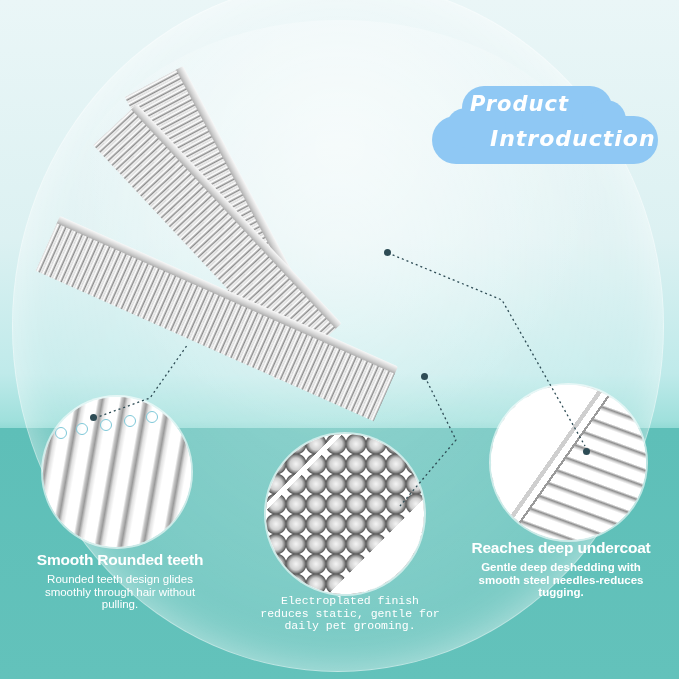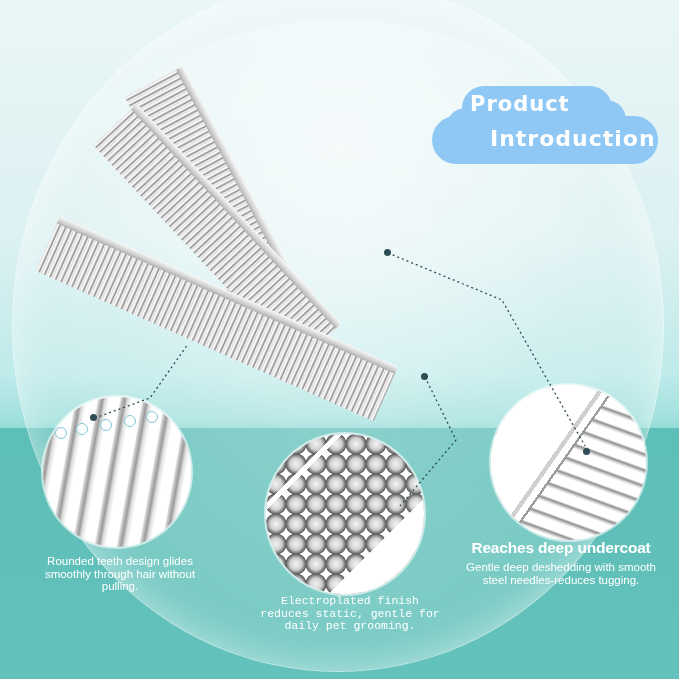--- a/index.html
+++ b/index.html
@@ -11,21 +11,21 @@
     background: linear-gradient(180deg,#5ebfb8 0%,#63c2bb 100%); }
   .bubble { position:absolute; left:12px; top:-20px; width:650px; height:690px; border-radius:50%;
     background: radial-gradient(ellipse at 50% 40%, rgba(255,255,255,0.35) 0%, rgba(255,255,255,0.18) 60%, rgba(255,255,255,0.05) 100%);
     border:1px solid rgba(255,255,255,0.5);
     box-shadow: inset 0 0 40px rgba(255,255,255,0.5); }
   .bubble-hl { position:absolute; left:60px; top:20px; width:560px; height:420px; border-radius:50%;
     background: radial-gradient(ellipse at 50% 30%, rgba(255,255,255,0.55) 0%, rgba(255,255,255,0) 70%); }
 
   .badge { position:absolute; left:432px; top:86px; width:230px; height:82px; }
   .badge .cloud { position:absolute; background:#8fc8f4; border-radius:30px; }
-  .badge-text { position:absolute; color:#fff; font-weight:bold; 
+  .badge-text { position:absolute; color:#fff; font-weight:bold; font-style:italic;
     font-family:"DejaVu Sans", sans-serif; letter-spacing:1px; }
   .badge-l1 { left:38px; top:6px; font-size:21px; }
   .badge-l2 { left:14px; top:40px; font-size:22px;margin-left:44px; }
 
   .comb { position:absolute; transform-origin:0 0; }
   .comb .spine { position:absolute; left:0; top:0; height:10px; width:100%;
     background:linear-gradient(180deg,#f8f8f8,#cfcfcf 50%,#9a9a9a); border-radius:2px; }
   .comb .teeth { position:absolute; left:0; top:8px; width:100%;
     background: repeating-linear-gradient(90deg,#d9d9d9 0px,#ffffff 2px,#8c8c8c 4px,#e8e8e8 5px,#ececec 6px); }
 
@@ -104,22 +104,23 @@
     <polyline points="95,418 150,398 188,344" fill="none" stroke="#2e4c55" stroke-width="1.3" stroke-dasharray="2 3"></polyline>
     <polyline points="425,377 456,440 400,506" fill="none" stroke="#2e4c55" stroke-width="1.3" stroke-dasharray="2 3"></polyline>
     <polyline points="388,253 502,300 585,446" fill="none" stroke="#2e4c55" stroke-width="1.3" stroke-dasharray="2 3"></polyline>
   </svg>
   <div class="dot" style="left:90px;top:414px;"></div>
   <div class="dot" style="left:421px;top:373px;"></div>
   <div class="dot" style="left:384px;top:249px;"></div>
   <div class="dot" style="left:583px;top:448px;"></div>
 
   <div class="feature" style="left:8px;top:551px;width:224px;">
+    <h3>Smooth Rounded teeth</h3>
     <p style="padding:0 18px;">Rounded teeth design glides smoothly through hair without pulling.</p>
   </div>
   <div class="feature" style="left:236px;top:591px;width:228px;">
     <p style="padding:0 24px;font-family:Liberation Mono, monospace;">Electroplated finish reduces static, gentle for daily pet grooming.</p>
   </div>
   <div class="feature" style="left:446px;top:539px;width:230px;">
     <h3>Reaches deep undercoat</h3>
-    <p style="padding:0 20px;">Gentle deep deshedding with smooth steel needles-reduces tugging.</p>
+    <p style="padding:0 20px;font-weight:bold;">Gentle deep deshedding with smooth steel needles-reduces tugging.</p>
   </div>
 </div>
 
 </body></html>

